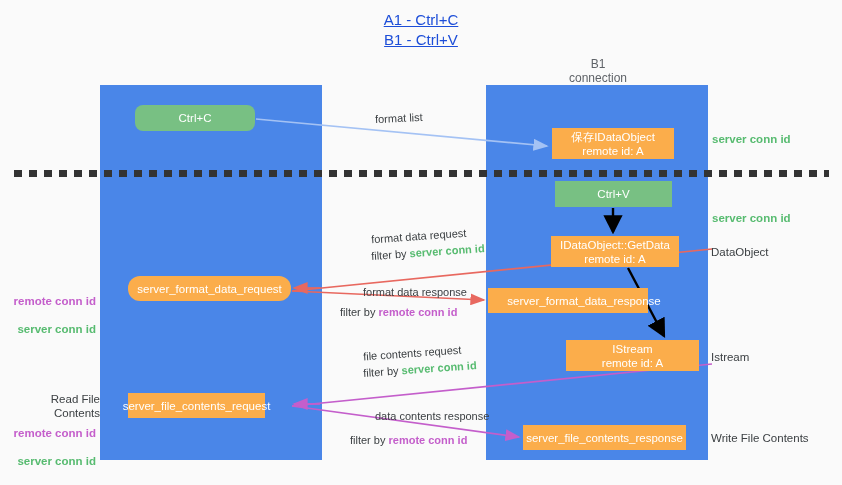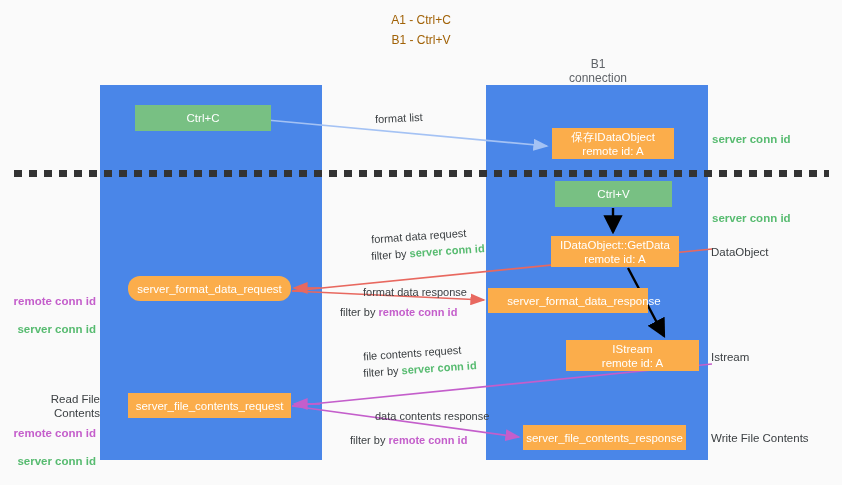--- a/index.html
+++ b/index.html
@@ -14,24 +14,25 @@
     background: #fafafa;
     font-family: "Liberation Sans", sans-serif;
     overflow: hidden;
   }
   .title {
     position: absolute;
     left: 0;
     top: 10px;
     width: 842px;
     text-align: center;
-    font-size: 12px;
+    font-size: 15px;
     line-height: 20px;
-    color: #a16207;
-    white-space: pre-line;
+    color: #1d4ed8;
+    white-space: pre-line;
+    text-decoration: underline;
   }
   .col-header {
     position: absolute;
     text-align: center;
     font-size: 12px;
     line-height: 14px;
     color: #5f6368;
     white-space: pre-line;
   }
   #hdr-a1 { left: 100px; top: 57px; width: 244px; }
@@ -53,28 +54,28 @@
     color: #ffffff;
     font-size: 11.5px;
     line-height: 14px;
     text-align: center;
     box-sizing: border-box;
     white-space: pre-line;
   }
   .node.green { background: #78c083; }
   .node.orange { background: #fbad4b; }
 
-  #node-ctrlc   { left: 135px; top: 105px; width: 136px; height: 26px; }
+  #node-ctrlc   { left: 135px; top: 105px; width: 120px; height: 26px; border-radius: 8px; }
   #node-idata   { left: 552px; top: 128px; width: 122px; height: 31px; }
   #node-ctrlv   { left: 555px; top: 181px; width: 117px; height: 26px; }
   #node-getdata { left: 551px; top: 236px; width: 128px; height: 31px; }
   #node-sfdreq  { left: 128px; top: 276px; width: 163px; height: 25px; border-radius: 12px; }
   #node-sfdres  { left: 488px; top: 288px; width: 160px; height: 25px; padding-left: 32px; }
   #node-istream { left: 566px; top: 340px; width: 133px; height: 31px; }
-  #node-sfcreq  { left: 128px; top: 393px; width: 163px; height: 25px; }
+  #node-sfcreq  { left: 128px; top: 393px; width: 137px; height: 25px; }
   #node-sfcres  { left: 523px; top: 425px; width: 163px; height: 25px; }
 
   .side-label {
     position: absolute;
     font-size: 11.5px;
     line-height: 14px;
     white-space: pre-line;
   }
   .lbl-green  { color: #57bb70; font-weight: bold; }
   .lbl-purple { color: #c45ecb; font-weight: bold; }

